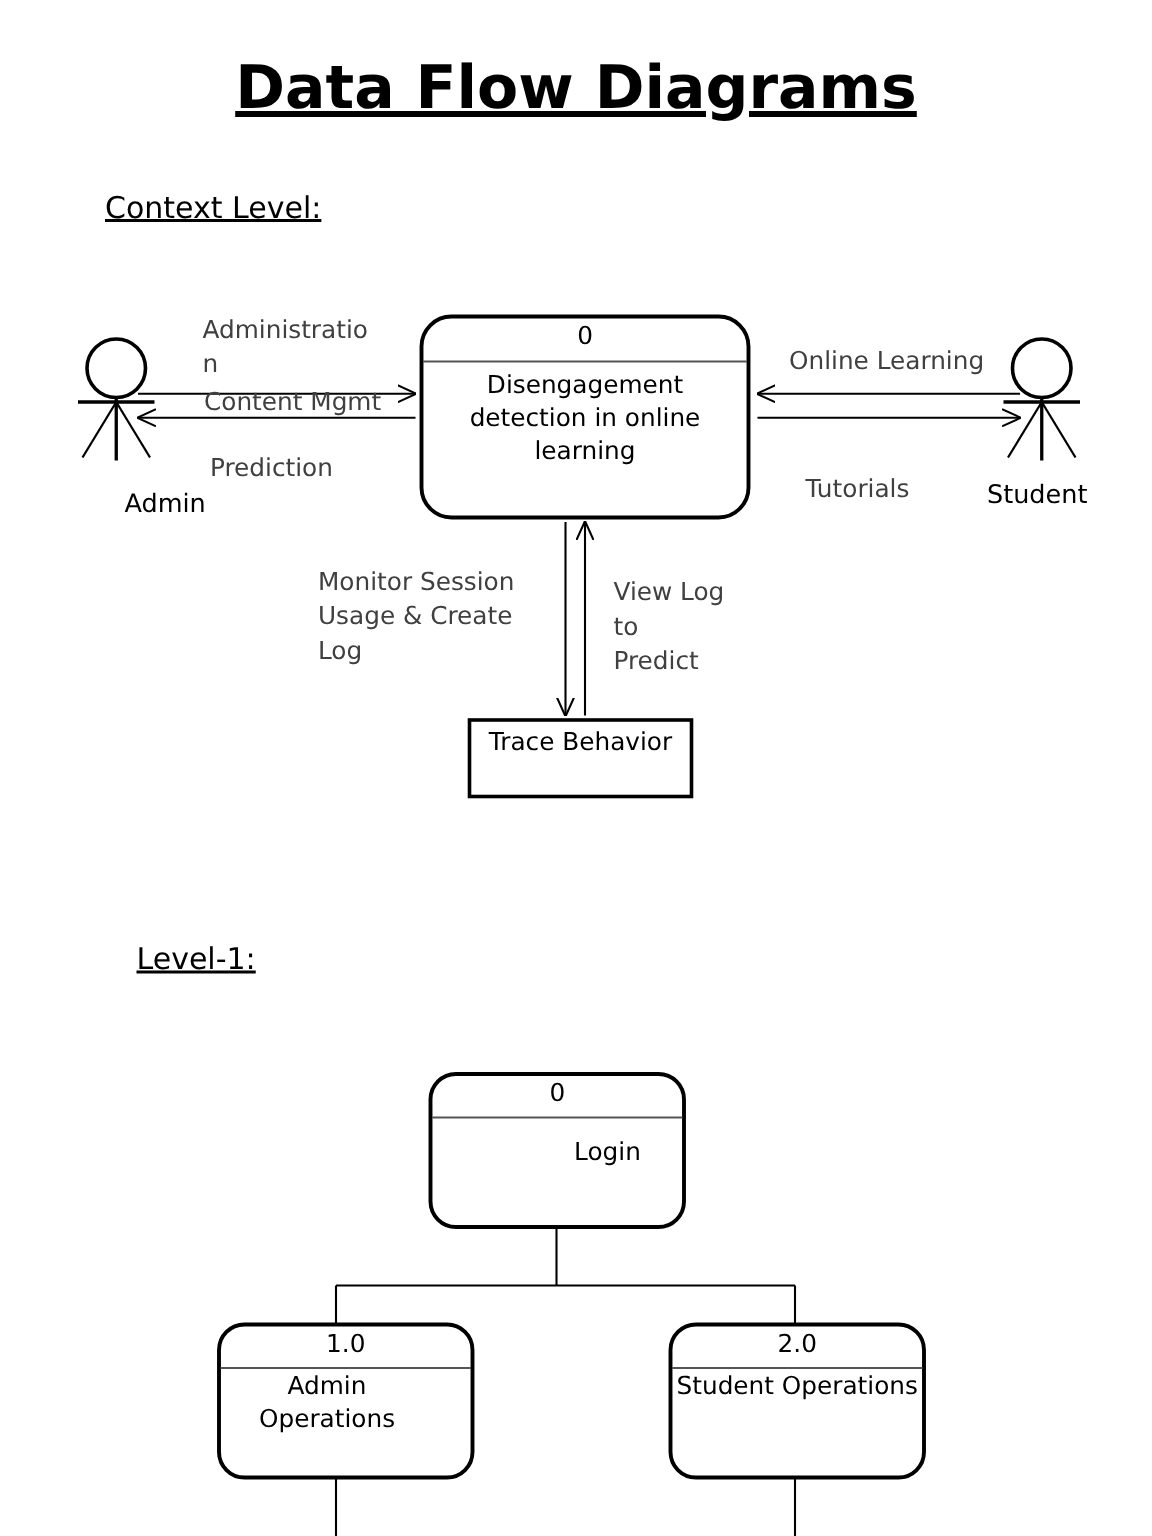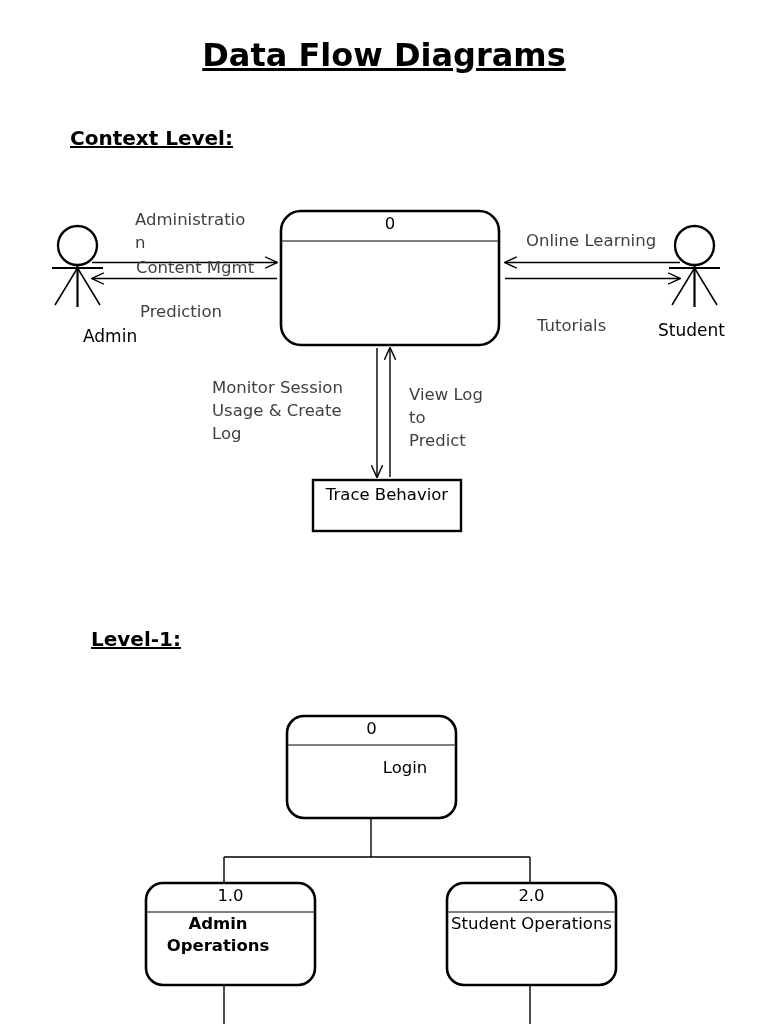--- a/index.html
+++ b/index.html
@@ -20,29 +20,29 @@
     left: 0; top: 0;
     width: 768px;
     height: 1024px;
   }
   .page-title {
     position: absolute;
     left: 0;
     top: 36px;
     width: 768px;
     text-align: center;
-    font-size: 32px;
+    font-size: 40px;
     font-weight: bold;
     text-decoration: underline;
     letter-spacing: 0px;
   }
   .section-title {
     position: absolute;
     font-size: 20px;
-    font-weight: bold;
+    font-weight: normal;
     text-decoration: underline;
   }
   #ctx-title { left: 70px; top: 126px; }
   #lvl1-title { left: 91px; top: 627px; }
 
   svg.layer {
     position: absolute;
     left: 0; top: 0;
     width: 768px;
     height: 1024px;
@@ -144,20 +144,23 @@
       <line x1="371" y1="818" x2="371" y2="857"></line>
       <line x1="224" y1="857" x2="530" y2="857"></line>
       <line x1="224" y1="857" x2="224" y2="883"></line>
       <line x1="530" y1="857" x2="530" y2="883"></line>
       <line x1="224" y1="985" x2="224" y2="1024"></line>
       <line x1="530" y1="985" x2="530" y2="1024"></line>
     </g>
   </svg>
 
   <div class="boxnum" style="left:281px; top:214px; width:218px;">0</div>
+  <div class="boxtext" style="left:285px; top:246px; width:210px;">Disengagement
+detection in online
+learning</div>
 
   <div class="actor-name" style="left:39px; top:326px;margin-left:44px;">Admin</div>
   <div class="actor-name" style="left:658px; top:320px;">Student</div>
 
   <div class="lbl" style="left:135px; top:208px; width:145px;">Administratio
 n</div>
   <div class="lbl" style="left:136px; top:256px;">Content Mgmt</div>
   <div class="lbl" style="left:140px; top:300px;">Prediction</div>
 
   <div class="lbl" style="left:526px; top:229px;">Online Learning</div>
@@ -170,20 +173,20 @@
 Usage &amp; Create
 Log</div>
 
   <div class="boxtext" style="left:313px; top:484px; width:148px;">Trace
 Behavior</div>
 
   <div class="boxnum" style="left:287px; top:719px; width:169px;">0</div>
   <div class="boxtext" style="left:287px; top:757px; width:172px;padding-left:32px;">Login</div>
 
   <div class="boxnum" style="left:146px; top:886px; width:169px;">1.0</div>
-  <div class="boxtext" style="left:146px; top:913px; width:144px;font-weight:bold;">Admin
+  <div class="boxtext" style="left:146px; top:913px; width:144px;">Admin
 Operations</div>
 
   <div class="boxnum" style="left:447px; top:886px; width:169px;">2.0</div>
   <div class="boxtext" style="left:447px; top:913px; width:169px;">Student
 Operations</div>
 
 </div>
 
 </body></html>

